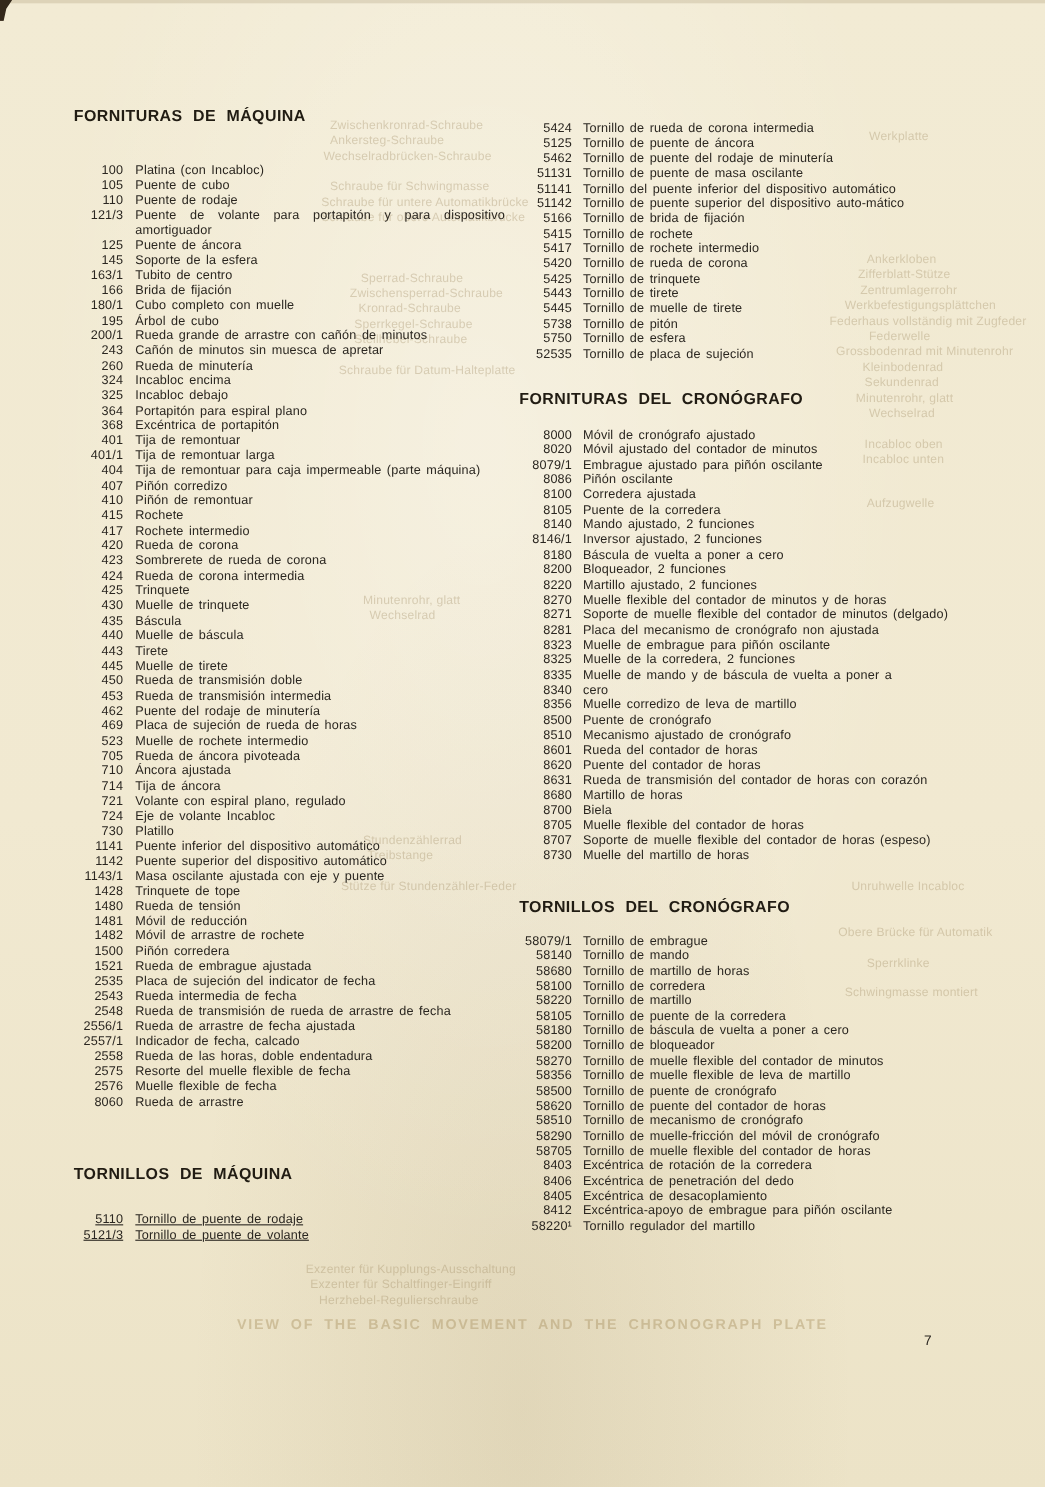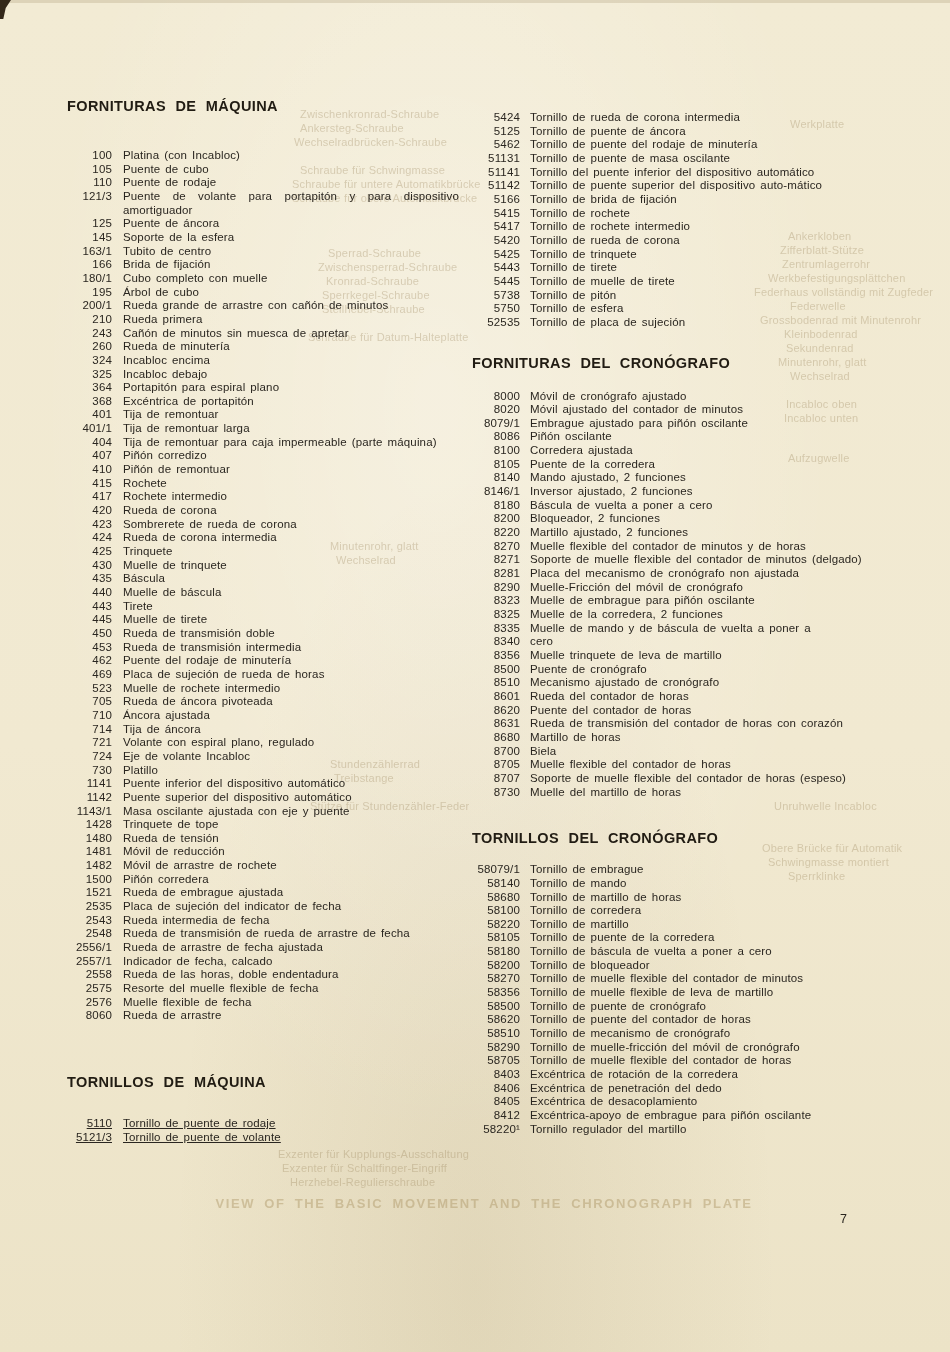--- a/index.html
+++ b/index.html
@@ -92,21 +92,21 @@
       <span class="ghost-frag" style="left: 760px; top: 314px;">Grossbodenrad mit Minutenrohr</span>
       <span class="ghost-frag" style="left: 784px; top: 328px;">Kleinbodenrad</span>
       <span class="ghost-frag" style="left: 786px; top: 342px;">Sekundenrad</span>
       <span class="ghost-frag" style="left: 778px; top: 356px;">Minutenrohr, glatt</span>
       <span class="ghost-frag" style="left: 790px; top: 370px;">Wechselrad</span>
       <span class="ghost-frag" style="left: 786px; top: 398px;">Incabloc oben</span>
       <span class="ghost-frag" style="left: 784px; top: 412px;">Incabloc unten</span>
       <span class="ghost-frag" style="left: 788px; top: 452px;">Aufzugwelle</span>
       <span class="ghost-frag" style="left: 774px; top: 800px;">Unruhwelle Incabloc</span>
       <span class="ghost-frag" style="left: 762px; top: 842px;">Obere Brücke für Automatik</span>
-      <span class="ghost-frag" style="left: 768px; top: 856px; text-align: center;">Schwingmasse montiert</span>
+      <span class="ghost-frag" style="left: 768px; top: 896px; text-align: center;">Schwingmasse montiert</span>
       <span class="ghost-frag" style="left: 788px; top: 870px;">Sperrklinke</span>
     </div>
 
   <div class="col col-left">
     <h2 class="heading">FORNITURAS DE MÁQUINA</h2>
     <div class="rows rows-main">
         <div class="row">
           <span class="num">100</span>
           <span class="desc">Platina (con Incabloc)</span>
         </div>
@@ -144,24 +144,20 @@
         </div>
         <div class="row">
           <span class="num">195</span>
           <span class="desc">Árbol de cubo</span>
         </div>
         <div class="row">
           <span class="num">200/1</span>
           <span class="desc">Rueda grande de arrastre con cañón de minutos</span>
         </div>
         <div class="row">
-          <span class="num">210</span>
-          <span class="desc">Rueda primera</span>
-        </div>
-        <div class="row">
           <span class="num">243</span>
           <span class="desc">Cañón de minutos sin muesca de apretar</span>
         </div>
         <div class="row">
           <span class="num">260</span>
           <span class="desc">Rueda de minutería</span>
         </div>
         <div class="row">
           <span class="num">324</span>
           <span class="desc">Incabloc encima</span>
@@ -493,42 +489,38 @@
         </div>
         <div class="row">
           <span class="num">8271</span>
           <span class="desc">Soporte de muelle flexible del contador de minutos (delgado)</span>
         </div>
         <div class="row">
           <span class="num">8281</span>
           <span class="desc">Placa del mecanismo de cronógrafo non ajustada</span>
         </div>
         <div class="row">
-          <span class="num">8290</span>
-          <span class="desc">Muelle-Fricción del móvil de cronógrafo</span>
-        </div>
-        <div class="row">
           <span class="num">8323</span>
           <span class="desc">Muelle de embrague para piñón oscilante</span>
         </div>
         <div class="row">
           <span class="num">8325</span>
           <span class="desc">Muelle de la corredera, 2 funciones</span>
         </div>
         <div class="row">
           <span class="num">8335</span>
           <span class="desc">Muelle de mando y de báscula de vuelta a poner a</span>
         </div>
         <div class="row">
           <span class="num">8340</span>
           <span class="desc">cero</span>
         </div>
         <div class="row">
           <span class="num">8356</span>
-          <span class="desc">Muelle trinquete de leva de martillo</span>
+          <span class="desc">Muelle corredizo de leva de martillo</span>
         </div>
         <div class="row">
           <span class="num">8500</span>
           <span class="desc">Puente de cronógrafo</span>
         </div>
         <div class="row">
           <span class="num">8510</span>
           <span class="desc">Mecanismo ajustado de cronógrafo</span>
         </div>
         <div class="row">

